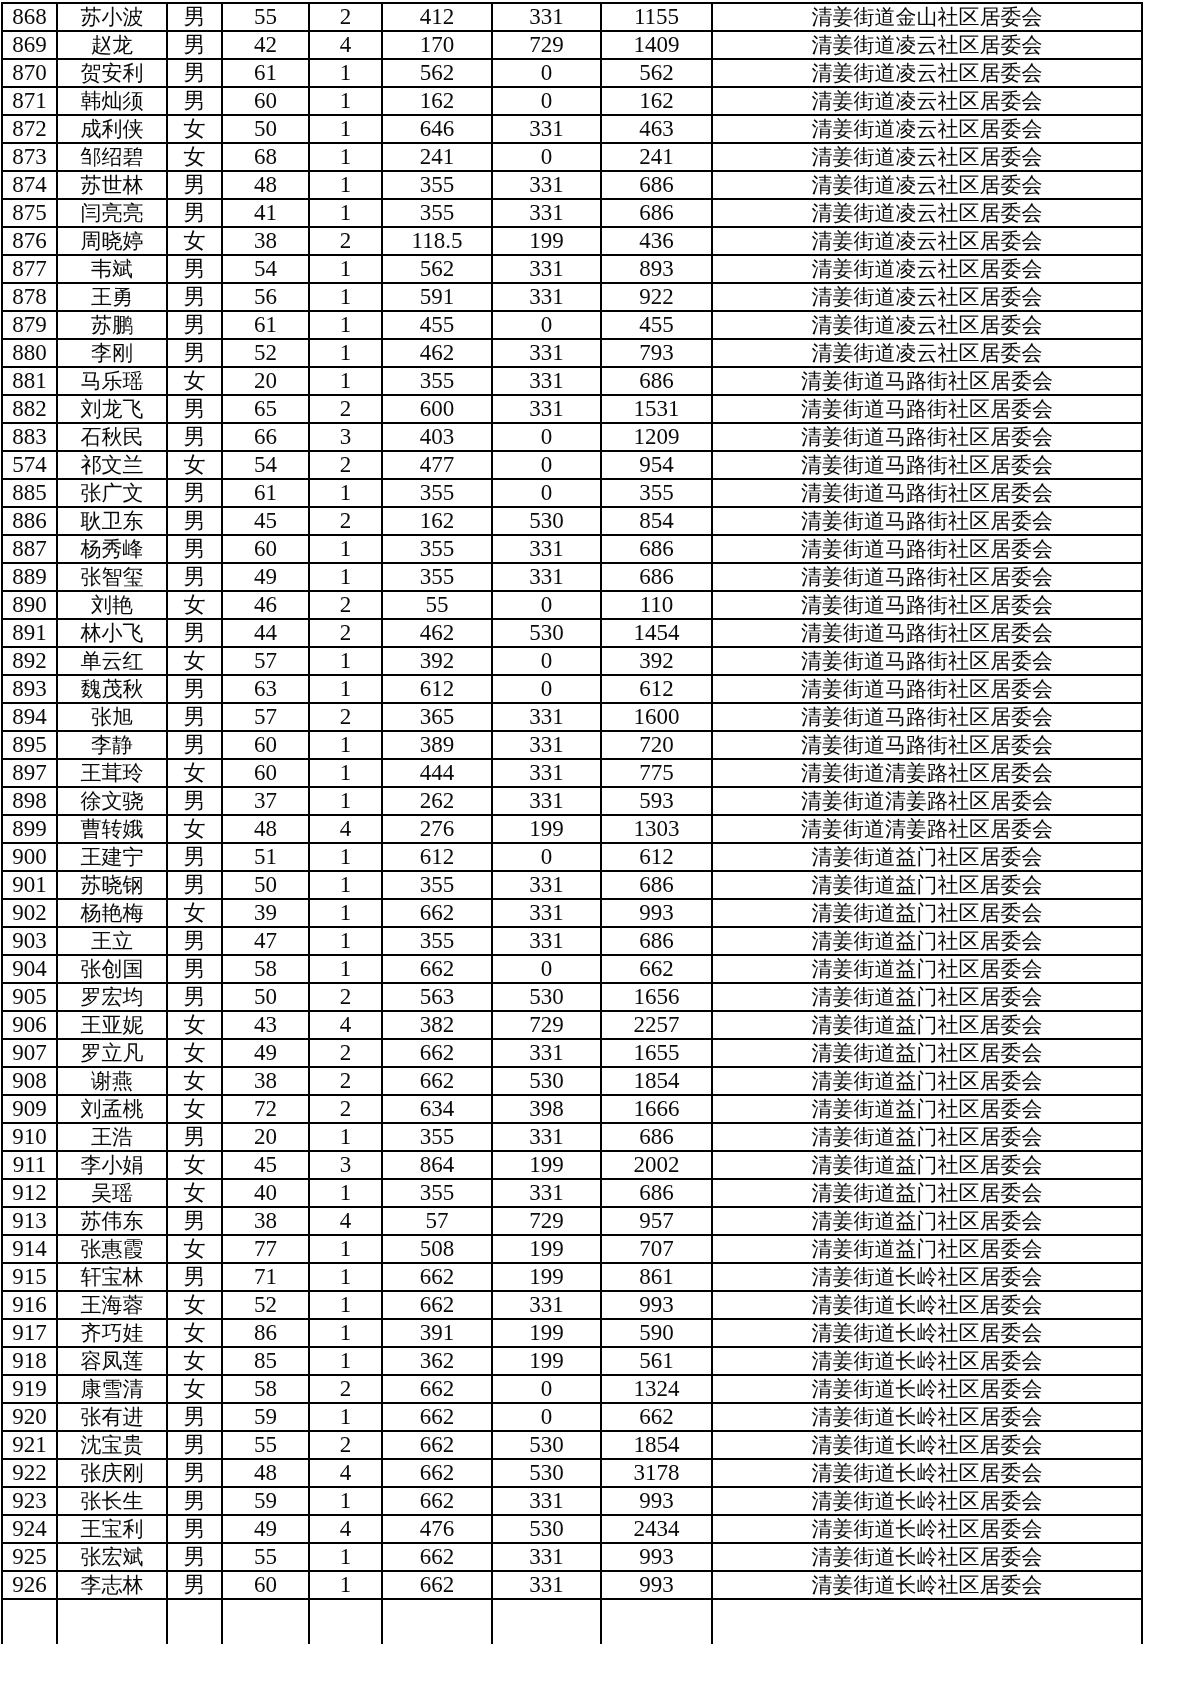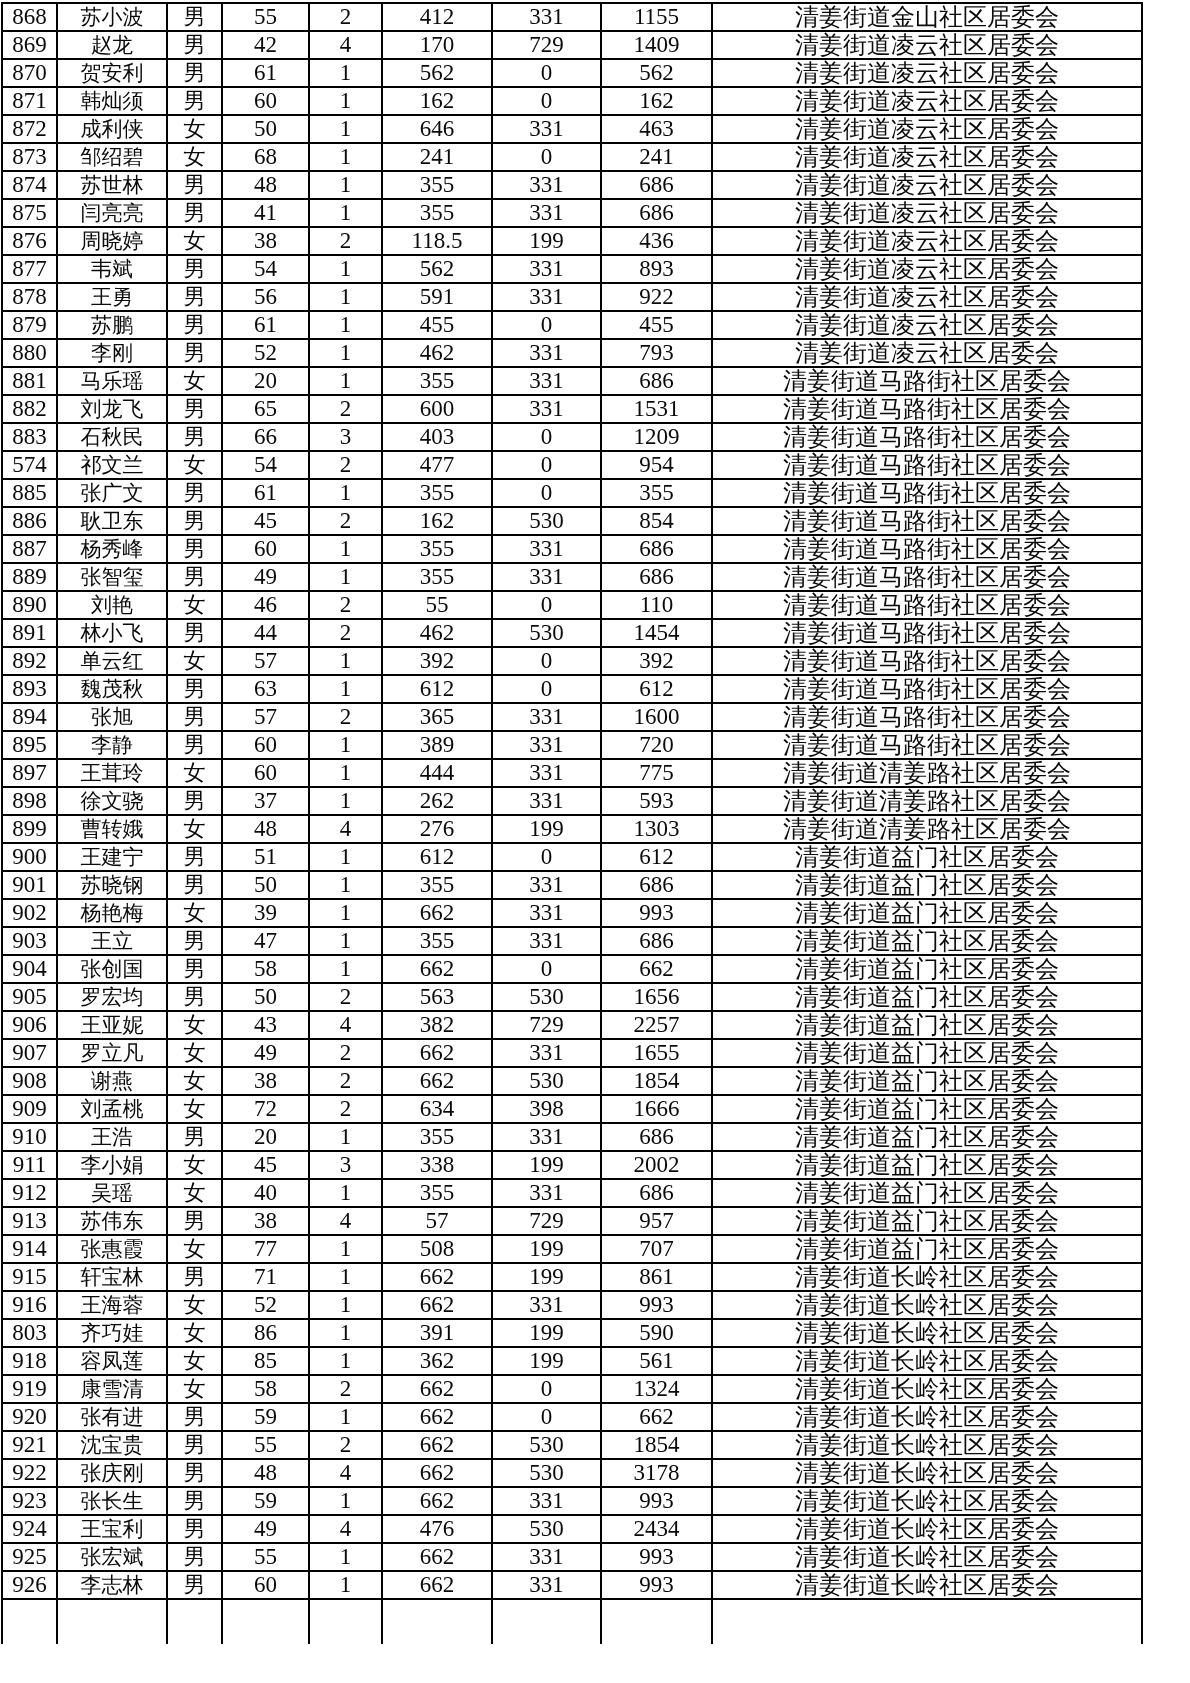--- a/index.html
+++ b/index.html
@@ -30,21 +30,21 @@
     padding: 0;
     text-align: center;
     vertical-align: middle;
     font-size: 23px;
     color: #0a0a0a;
     white-space: nowrap;
     overflow: hidden;
   }
   table.roster td.c1 { font-size: 21px; font-family: Liberation Serif, serif; }   
   table.roster td.c2 { font-size: 22px; }   
-  table.roster td.c8 { font-size: 24px; }   
+  table.roster td.c8 { font-size: 21px; }   
   table.roster tr.partial td {
     border-bottom: none;
     height: 44px;
   }
 </style>
 </head>
 <body>
 
 <div class="page">
   <table class="roster">
@@ -510,21 +510,21 @@
           <td class="c6">331</td>
           <td class="c7">686</td>
           <td class="c8">清姜街道益门社区居委会</td>
         </tr>
         <tr>
           <td class="c0">911</td>
           <td class="c1">李小娟</td>
           <td class="c2">女</td>
           <td class="c3">45</td>
           <td class="c4">3</td>
-          <td class="c5">338</td>
+          <td class="c5">864</td>
           <td class="c6">199</td>
           <td class="c7">2002</td>
           <td class="c8">清姜街道益门社区居委会</td>
         </tr>
         <tr>
           <td class="c0">912</td>
           <td class="c1">吴瑶</td>
           <td class="c2">女</td>
           <td class="c3">40</td>
           <td class="c4">1</td>
@@ -571,21 +571,21 @@
           <td class="c1">王海蓉</td>
           <td class="c2">女</td>
           <td class="c3">52</td>
           <td class="c4">1</td>
           <td class="c5">662</td>
           <td class="c6">331</td>
           <td class="c7">993</td>
           <td class="c8">清姜街道长岭社区居委会</td>
         </tr>
         <tr>
-          <td class="c0">803</td>
+          <td class="c0">917</td>
           <td class="c1">齐巧娃</td>
           <td class="c2">女</td>
           <td class="c3">86</td>
           <td class="c4">1</td>
           <td class="c5">391</td>
           <td class="c6">199</td>
           <td class="c7">590</td>
           <td class="c8">清姜街道长岭社区居委会</td>
         </tr>
         <tr>

